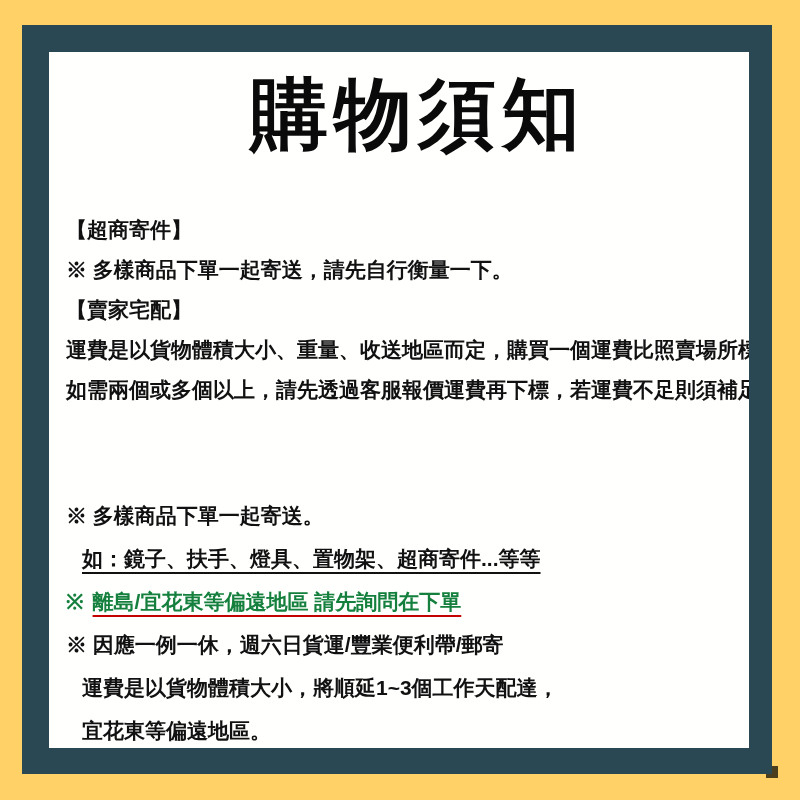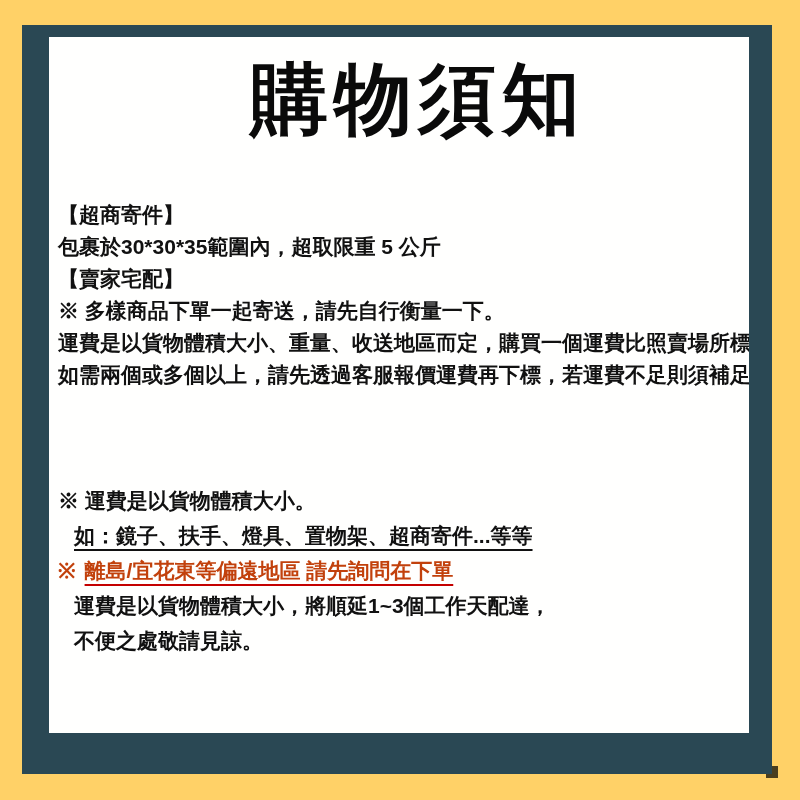--- a/index.html
+++ b/index.html
@@ -17,21 +17,21 @@
     background: #4a3e1f;
   }
   .frame {
     position: absolute;
     left: 22px; top: 25px;
     width: 750px; height: 749px;
     background: #2a4854;
   }
   .card {
     position: absolute;
-    left: 27px; top: 12px;
+    left: 27px; top: 27px;
     width: 700px; height: 696px;
     background: #fffffe;
     color: #111111;
     overflow: hidden;
   }
   .title {
     margin: 16px 0 0 0;
     padding-left: 38px;
     text-align: center;
     font-size: 78px;
@@ -49,31 +49,31 @@
   }
   .block-top {
     margin-top: 54px;
     line-height: 32px;
   }
   .block-bottom {
     margin-top: 92px;
     line-height: 35px;
   }
   .text-block p {
-    margin: 0;
+    margin: 8px;
     white-space: nowrap;
   }
   .indent { padding-left: 16px; }
   .ul-black {
     text-decoration: underline;
     text-decoration-thickness: 2px;
     text-underline-offset: 6px;
   }
   .alert {
-    color: #c2410c;
+    color: #15803d;
   }
   .alert .marker { margin-right: 9px; }
   .ul-red {
     text-decoration: underline;
     text-decoration-thickness: 2px;
     text-underline-offset: 6px;
     text-decoration-color: #c40000;
   }
 </style>
 </head>
@@ -81,33 +81,33 @@
 
 <div class="corner-shadow"></div>
 
 <div class="frame">
   <div class="card">
 
     <h1 class="title">購物須知</h1>
 
     <div class="text-block block-top">
       <p>【超商寄件】</p>
-      <p>包裹於30*30*35範圍內，超取限重 5 公斤</p>
+      <p>※ 多樣商品下單一起寄送，請先自行衡量一下。</p>
       <p>【賣家宅配】</p>
-      <p>※ 多樣商品下單一起寄送，請先自行衡量一下。</p>
       <p>運費是以貨物體積大小、重量、收送地區而定，購買一個運費比照賣場所標示為主</p>
       <p>如需兩個或多個以上，請先透過客服報價運費再下標，若運費不足則須補足後方可出貨。</p>
     </div>
 
     <div class="text-block block-bottom">
-      <p>※ 運費是以貨物體積大小。</p>
+      <p>※ 多樣商品下單一起寄送。</p>
       <p class="indent">
         <span class="ul-black">如：鏡子、扶手、燈具、置物架、超商寄件...等等</span>
       </p>
       <p class="alert">
         <span class="marker">※</span><span class="ul-red">離島/宜花東等偏遠地區 請先詢問在下單</span>
       </p>
+      <p>※ 因應一例一休，週六日貨運/豐業便利帶/郵寄</p>
       <p class="indent">運費是以貨物體積大小，將順延1~3個工作天配達，</p>
-      <p class="indent">不便之處敬請見諒。</p>
+      <p class="indent">宜花東等偏遠地區。</p>
     </div>
 
   </div>
 </div>
 
 </body></html>

